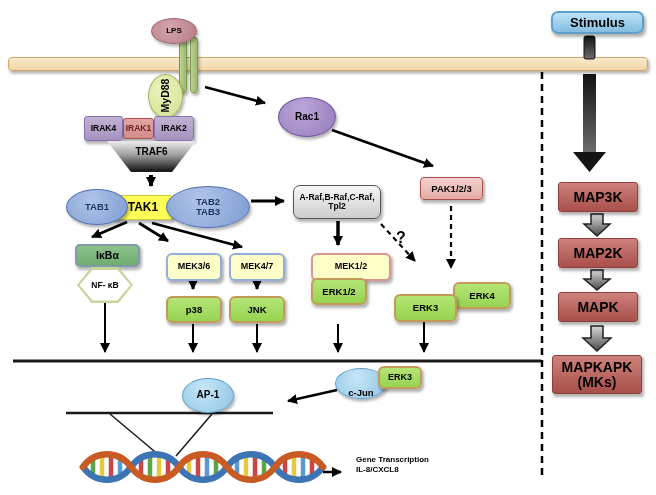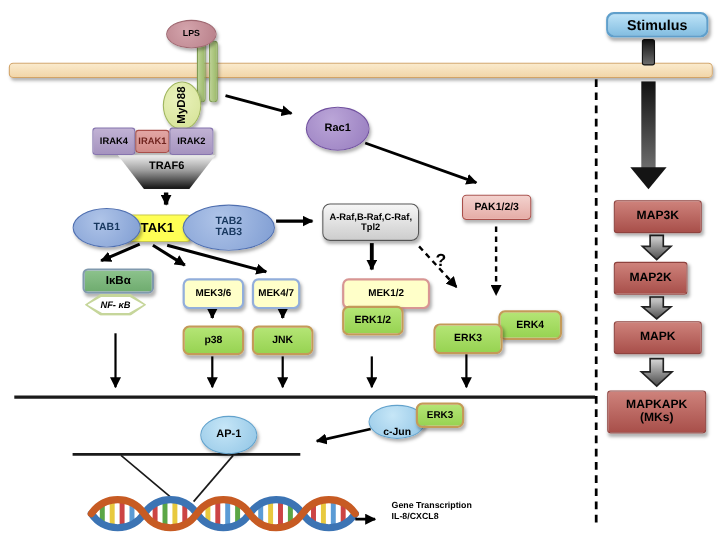--- a/index.html
+++ b/index.html
@@ -26,21 +26,21 @@
   .pak{background:linear-gradient(#F3D2CE,#E5ACA6);border:1.8px solid #A94E49;border-radius:4px;font-size:9.5px;}
   .rafbox{background:linear-gradient(#F6F6F6,#CDCDCD);border:1.8px solid #555;border-radius:7px;font-size:8.5px;}
   .ikba{background:linear-gradient(#8CC28C,#6FAC6F);border:2px solid #8099AD;border-radius:5px;font-size:10.5px;}
   .hexo{background:#C6D69B;clip-path:polygon(26% 0,74% 0,100% 50%,74% 100%,26% 100%,0 50%);}
   .hexi{background:#FFFFFF;clip-path:polygon(26% 0,74% 0,100% 50%,74% 100%,26% 100%,0 50%);font-size:8.5px;}
   .mekb{background:#FFFFC9;border:2px solid #92AEDB;border-radius:6px;font-size:9px;}
   .meko{background:#FFFFC9;border:2px solid #D89694;border-radius:6px;font-size:9px;}
   .kin{background:linear-gradient(#B4E575,#97D352);border:2px solid #C49A58;border-radius:6px;font-size:9.5px;}
   .lblue{background:radial-gradient(circle at 42% 30%,#C6E6F7,#8FC4E5);border:1.8px solid #62A2CC;}
   .stim{background:linear-gradient(#BCE2F7,#84BEE1);border:2px solid #5F9FCB;border-radius:7px;font-size:13px;}
-  .mapbox{background:linear-gradient(#CE827B,#A84F4A);border:1.8px solid #8E423E;border-radius:3px;font-size:11px;}
+  .mapbox{background:linear-gradient(#CE827B,#A84F4A);border:1.8px solid #8E423E;border-radius:3px;font-size:14px;}
   .qmark{font-size:16px;}
   .genetxt{font-size:8px;text-align:left;line-height:1.25;}
 </style>
 </head>
 <body>
 
 <div id="stage">
 
   <div class="abs membrane shadow" style="left:8px;top:57px;width:640px;height:14px;"></div>
 
@@ -181,30 +181,30 @@
   </div>
 
   <div class="abs rafbox cc shadow" style="left:293px;top:185px;width:88px;height:34px;flex-direction:column;">
     <span>A-Raf,B-Raf,C-Raf,</span>
     <span>Tpl2</span>
   </div>
 
   <div class="abs ikba cc shadow" style="left:75px;top:244px;width:65px;height:23px;">
     <span>IκBα</span>
   </div>
-  <div class="abs hexo" style="left:77px;top:267px;width:56px;height:20px;font-style:italic;">
+  <div class="abs hexo" style="left:77px;top:267px;width:56px;height:36px;">
     <div class="abs hexi cc" style="left:2.5px;top:2.5px;right:2.5px;bottom:2.5px;">
       <span>NF- κB</span>
     </div>
   </div>
 
   <div class="abs mekb cc shadow" style="left:166px;top:253px;width:56px;height:28px;">
     <span>MEK3/6</span>
   </div>
-  <div class="abs mekb cc shadow" style="left:229px;top:253px;width:44px;height:28px;">
+  <div class="abs mekb cc shadow" style="left:229px;top:253px;width:56px;height:28px;">
     <span>MEK4/7</span>
   </div>
   <div class="abs meko cc shadow" style="left:311px;top:253px;width:80px;height:28px;">
     <span>MEK1/2</span>
   </div>
 
   <div class="abs kin cc shadow" style="left:166px;top:296px;width:56px;height:27px;">
     <span>p38</span>
   </div>
   <div class="abs kin cc shadow" style="left:229px;top:296px;width:56px;height:27px;">
@@ -238,21 +238,21 @@
     <div>Gene Transcription</div>
     <div>IL-8/CXCL8</div>
   </div>
 
   <div class="abs stim cc shadow" style="left:551px;top:11px;width:93px;height:23px;">
     <span>Stimulus</span>
   </div>
   <div class="abs mapbox cc shadow" style="left:558px;top:182px;width:80px;height:30px;">
     <span>MAP3K</span>
   </div>
-  <div class="abs mapbox cc shadow" style="left:558px;top:238px;width:67px;height:30px;">
+  <div class="abs mapbox cc shadow" style="left:558px;top:238px;width:80px;height:30px;">
     <span>MAP2K</span>
   </div>
   <div class="abs mapbox cc shadow" style="left:558px;top:292px;width:80px;height:30px;">
     <span>MAPK</span>
   </div>
   <div class="abs mapbox cc shadow" style="left:552px;top:355px;width:90px;height:39px;flex-direction:column;">
     <span>MAPKAPK</span>
     <span>(MKs)</span>
   </div>
 

